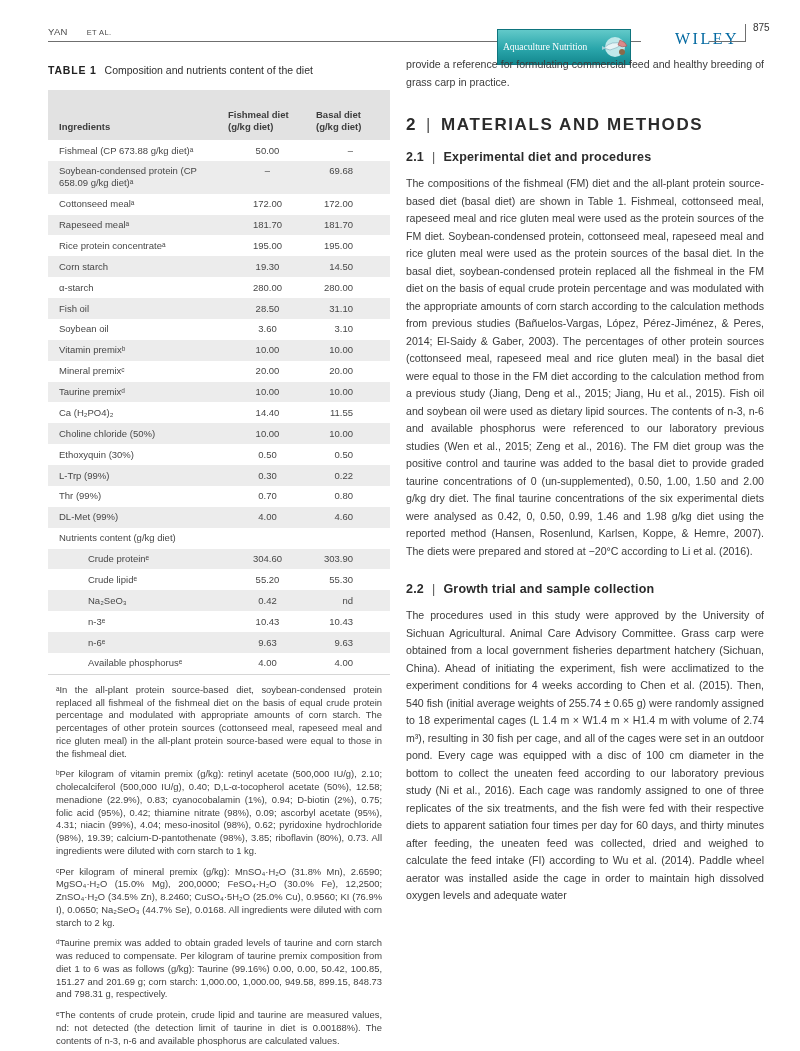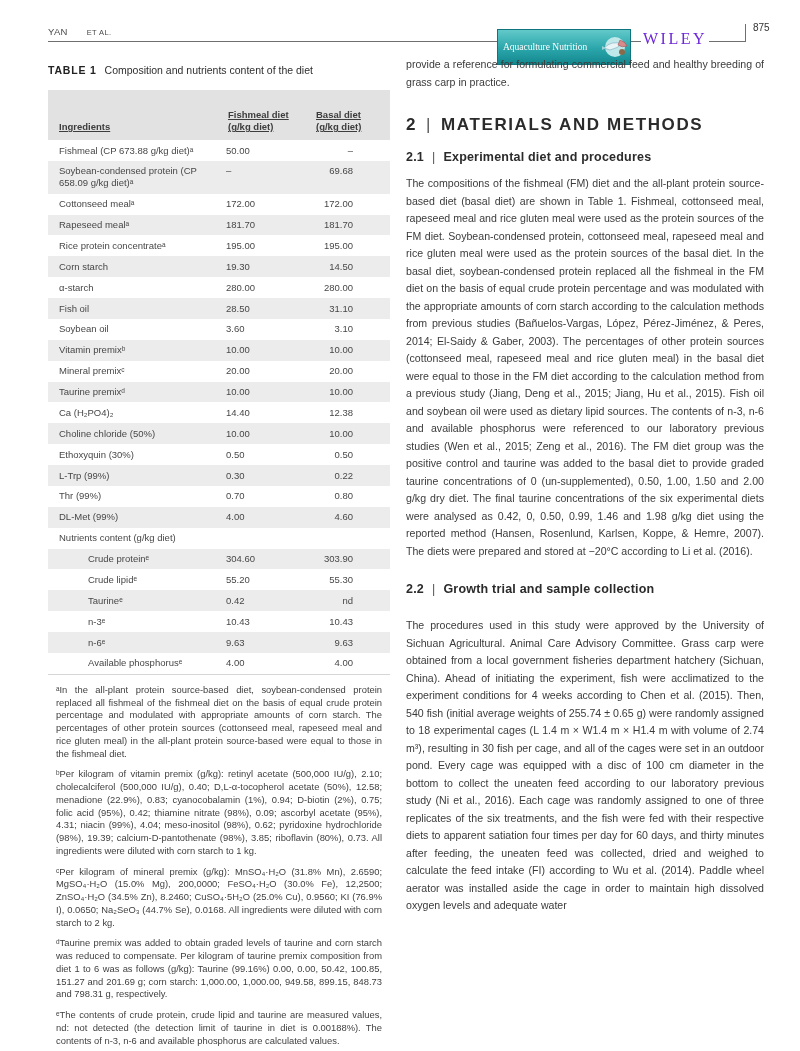--- a/index.html
+++ b/index.html
@@ -19,58 +19,58 @@
     position:absolute; left:497px; top:29px; width:134px; height:36px;
     background:linear-gradient(180deg,#62c9c9 0%,#2aa6ab 55%,#13888f 100%);
     border:1px solid #0e747d; display:flex; align-items:center;
   }
   .journal-badge .jname {
     flex:1; color:#ffffff; font-family:"Liberation Serif","DejaVu Serif",serif;
     font-size:9.5px; padding-left:5px; white-space:nowrap;
   }
   .journal-badge svg { display:block; }
   .hdr-dash1 { position:absolute; left:631px; top:41px; width:10px; height:1px; background:#6f6f6f; }
-  .publisher { position:absolute; left:643px; top:30px; font-family:"Liberation Serif","DejaVu Serif",serif; font-size:16px; letter-spacing:2.5px; color:#6d28d9; }
+  .publisher { position:absolute; left:675px; top:30px; font-family:"Liberation Serif","DejaVu Serif",serif; font-size:16px; letter-spacing:2.5px; color:#0369a1; }
   .hdr-dash2 { position:absolute; left:709px; top:41px; width:36px; height:1px; background:#6f6f6f; }
   .hdr-vbar { position:absolute; left:745px; top:24px; width:1px; height:18px; background:#6f6f6f; }
   .page-number { position:absolute; left:753px; top:22px; font-size:10px; color:#333; }
 
   
   .left-col  { position:absolute; left:48px;  top:60px; width:342px; }
   .right-col { position:absolute; left:406px; top:56px; width:358px; }
 
   
   .table-title { font-size:10.5px; color:#2e2e2e; margin:4px 0 14px 0; }
   .table-title .tlabel { font-weight:bold; letter-spacing:.8px; margin-right:8px; color:#222; }
   .dtable { width:342px; font-size:9.5px; color:#474747; border-bottom:1px solid #d6d6d6; }
   .trow { display:grid; grid-template-columns:178px 86px 78px; align-items:start; }
   .thead { background:#e2e2e2; min-height:50px; align-items:end; }
-  .thead .cell { font-weight:bold; color:#3d3d3d; padding-bottom:7px; line-height:1.25;text-decoration:underline; }
+  .thead .cell { font-weight:bold; color:#3d3d3d; padding-bottom:7px; line-height:1.25; }
   .cell { padding:4.5px 0 4.5px 0; line-height:1.25; }
   .cell.name { padding-left:11px; padding-right:6px; }
-  .cell.v1 { text-align:left; padding-right:3px; }
+  .cell.v1 { text-align:center; padding-right:3px; }
   .cell.v2 { text-align:right; padding-right:37px; }
   .thead .v1 { text-align:left; padding-left:2px; }
   .thead .v2 { text-align:left; padding-left:4px; padding-right:16px; }
   .tbody .trow:nth-child(even) { background:#ececec; }
   .trow.indent .name { padding-left:40px; }
   .trow.section .name { grid-column:1 / -1; }
 
   
   .footnotes { margin-top:9px; font-size:9.4px; line-height:12.75px; color:#3f3f3f; text-align:justify; }
   .footnote { margin:8px; }
 
   
   .body-p { font-size:10.6px; line-height:17.5px; text-align:justify; color:#3b3b3b; }
   .h2 { margin:24px 0 15px 0; font-size:17px; font-weight:bold; color:#2b2b2b; letter-spacing:1.6px; }
   .h3 { margin:0 0 11px 0; font-size:12.5px; font-weight:bold; color:#2b2b2b; letter-spacing:.2px; }
   .h2 .divider, .h3 .divider { font-weight:normal; color:#555; margin:0 9px; }
   .h3 .divider { margin:0 8px; }
   .sp21 { margin-bottom:0; }
-  .h3-22 { margin-top:22px; margin-bottom:21px; }
+  .h3-22 { margin-top:22px; margin-bottom:11px; }
 </style>
 </head>
 <body>
 
 <div class="page">
 
   <div class="hdr">
     <div class="running-head">
       <span>YAN</span>
       <span class="suffix">ET AL.</span>
@@ -171,21 +171,21 @@
             <div class="cell v2">20.00</div>
           </div>
           <div class="trow">
             <div class="cell name">Taurine premixᵈ</div>
             <div class="cell v1">10.00</div>
             <div class="cell v2">10.00</div>
           </div>
           <div class="trow">
             <div class="cell name">Ca (H₂PO4)₂</div>
             <div class="cell v1">14.40</div>
-            <div class="cell v2">12.38</div>
+            <div class="cell v2">11.55</div>
           </div>
           <div class="trow">
             <div class="cell name">Choline chloride (50%)</div>
             <div class="cell v1">10.00</div>
             <div class="cell v2">10.00</div>
           </div>
           <div class="trow">
             <div class="cell name">Ethoxyquin (30%)</div>
             <div class="cell v1">0.50</div>
             <div class="cell v2">0.50</div>
@@ -212,21 +212,21 @@
             <div class="cell name">Crude proteinᵉ</div>
             <div class="cell v1">304.60</div>
             <div class="cell v2">303.90</div>
           </div>
           <div class="trow indent">
             <div class="cell name">Crude lipidᵉ</div>
             <div class="cell v1">55.20</div>
             <div class="cell v2">55.30</div>
           </div>
           <div class="trow indent">
-            <div class="cell name">Taurineᵉ</div>
+            <div class="cell name">Na₂SeO₃</div>
             <div class="cell v1">0.42</div>
             <div class="cell v2">nd</div>
           </div>
           <div class="trow indent">
             <div class="cell name">n-3ᵉ</div>
             <div class="cell v1">10.43</div>
             <div class="cell v2">10.43</div>
           </div>
           <div class="trow indent">
             <div class="cell name">n-6ᵉ</div>

